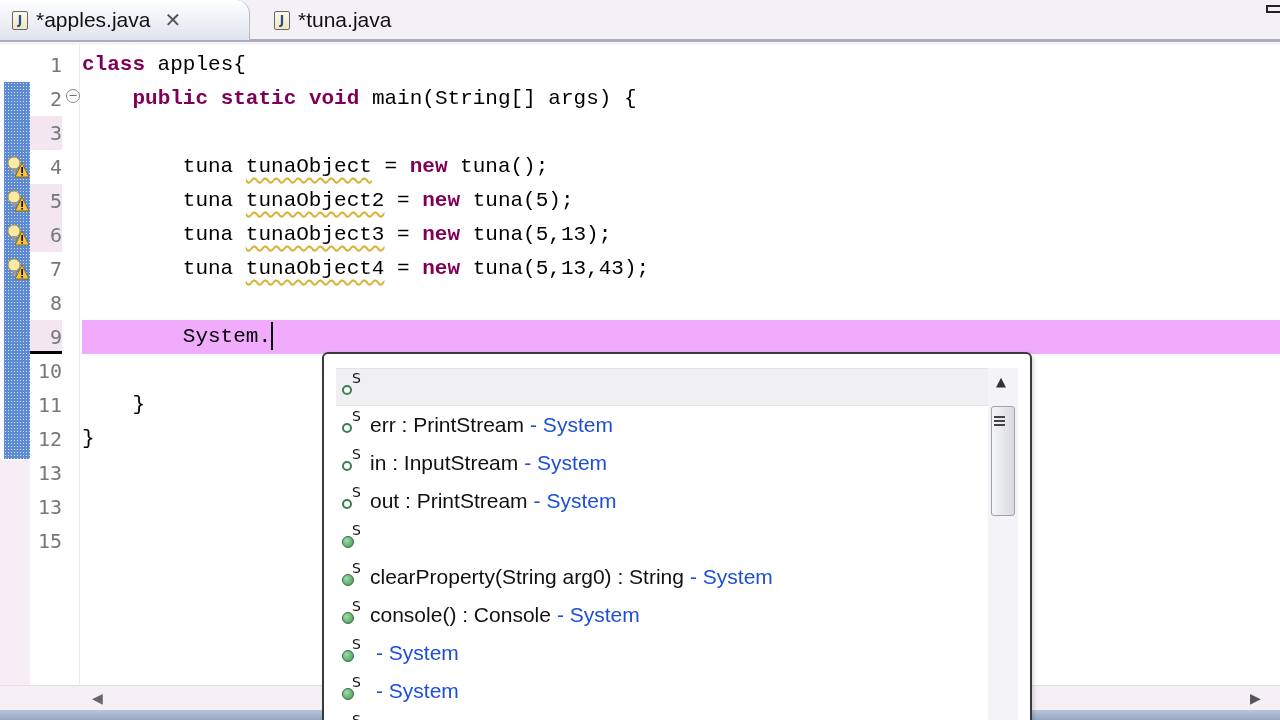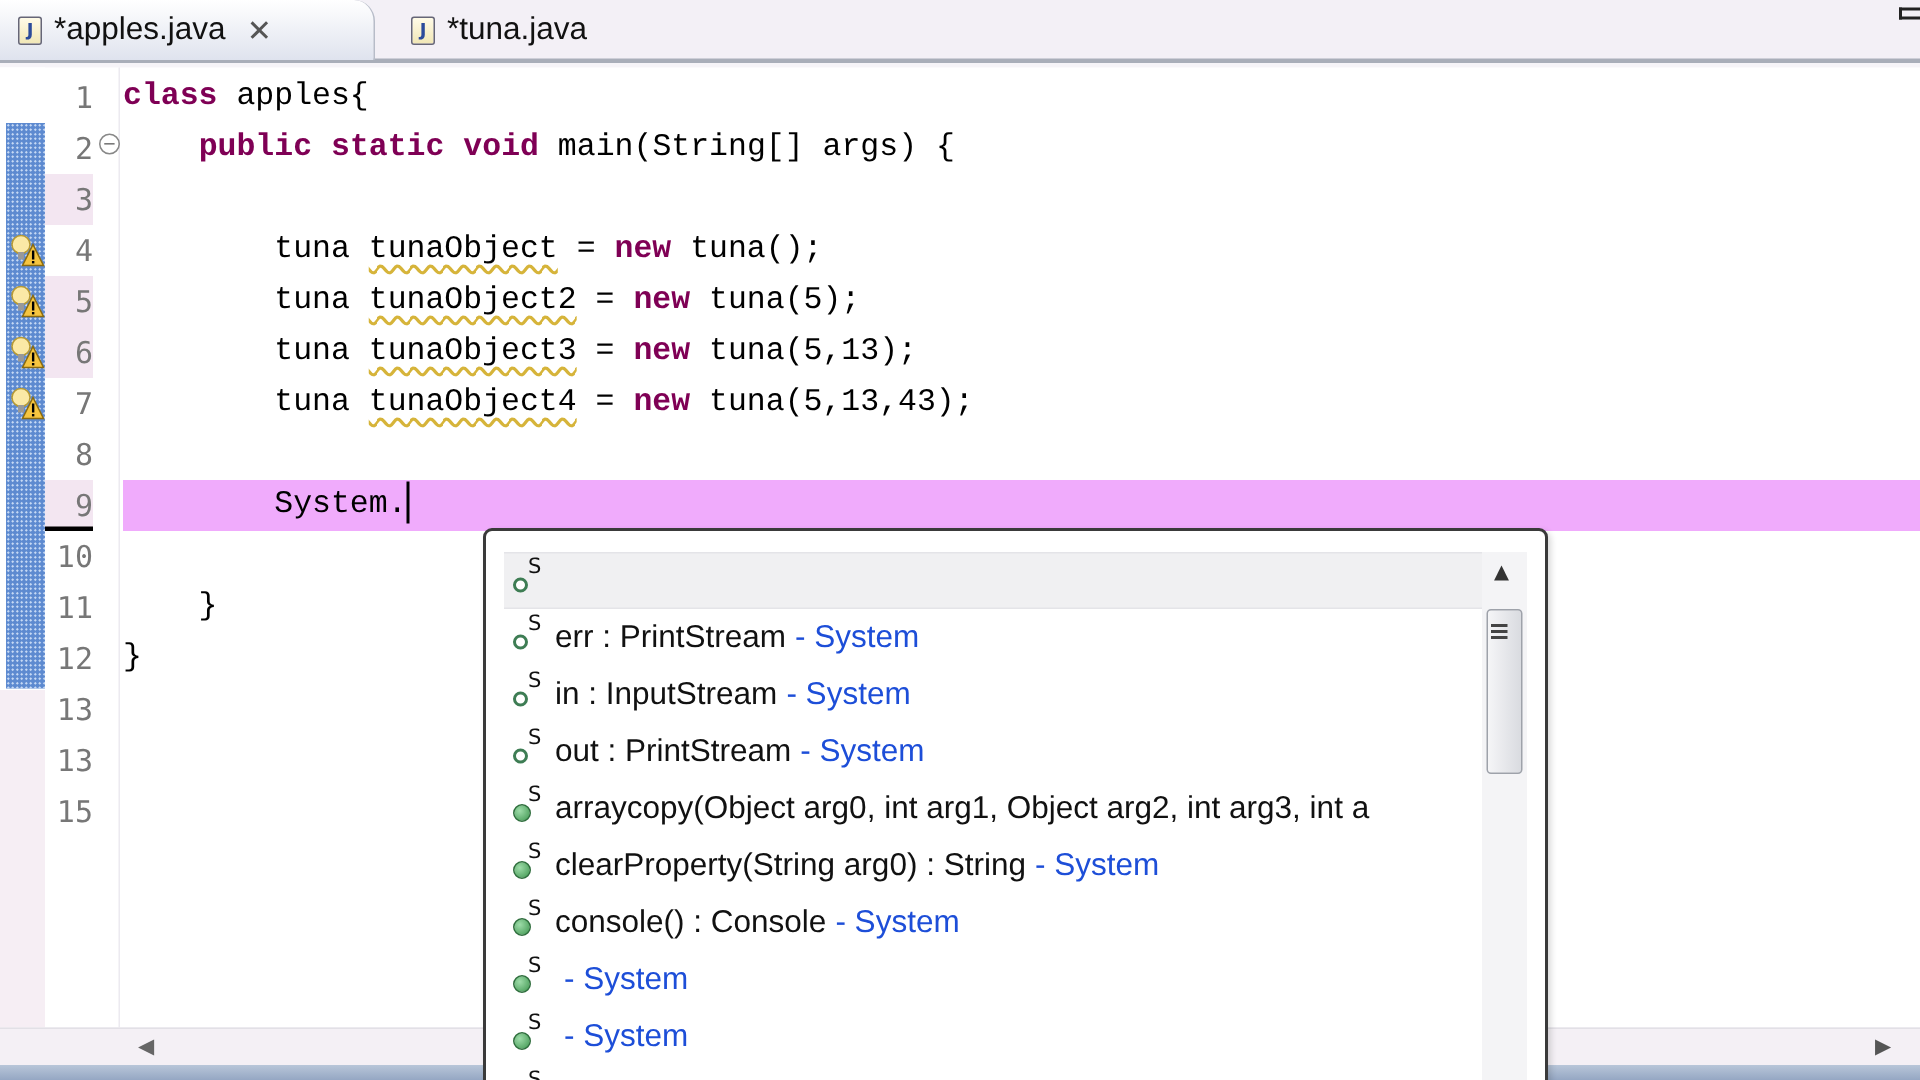--- a/index.html
+++ b/index.html
@@ -183,21 +183,20 @@
           <span class="s">S</span>
         </span>
         <span>out : PrintStream</span>
         <span class="qual">- System</span>
       </div>
       <div class="pi">
         <span class="pi-icon">
           <span class="dot method"></span>
           <span class="s">S</span>
         </span>
-        <span>arraycopy(Object arg0, int arg1, Object arg2, int arg3, int a</span>
       </div>
       <div class="pi">
         <span class="pi-icon">
           <span class="dot method"></span>
           <span class="s">S</span>
         </span>
         <span>clearProperty(String arg0) : String</span>
         <span class="qual">- System</span>
       </div>
       <div class="pi">

